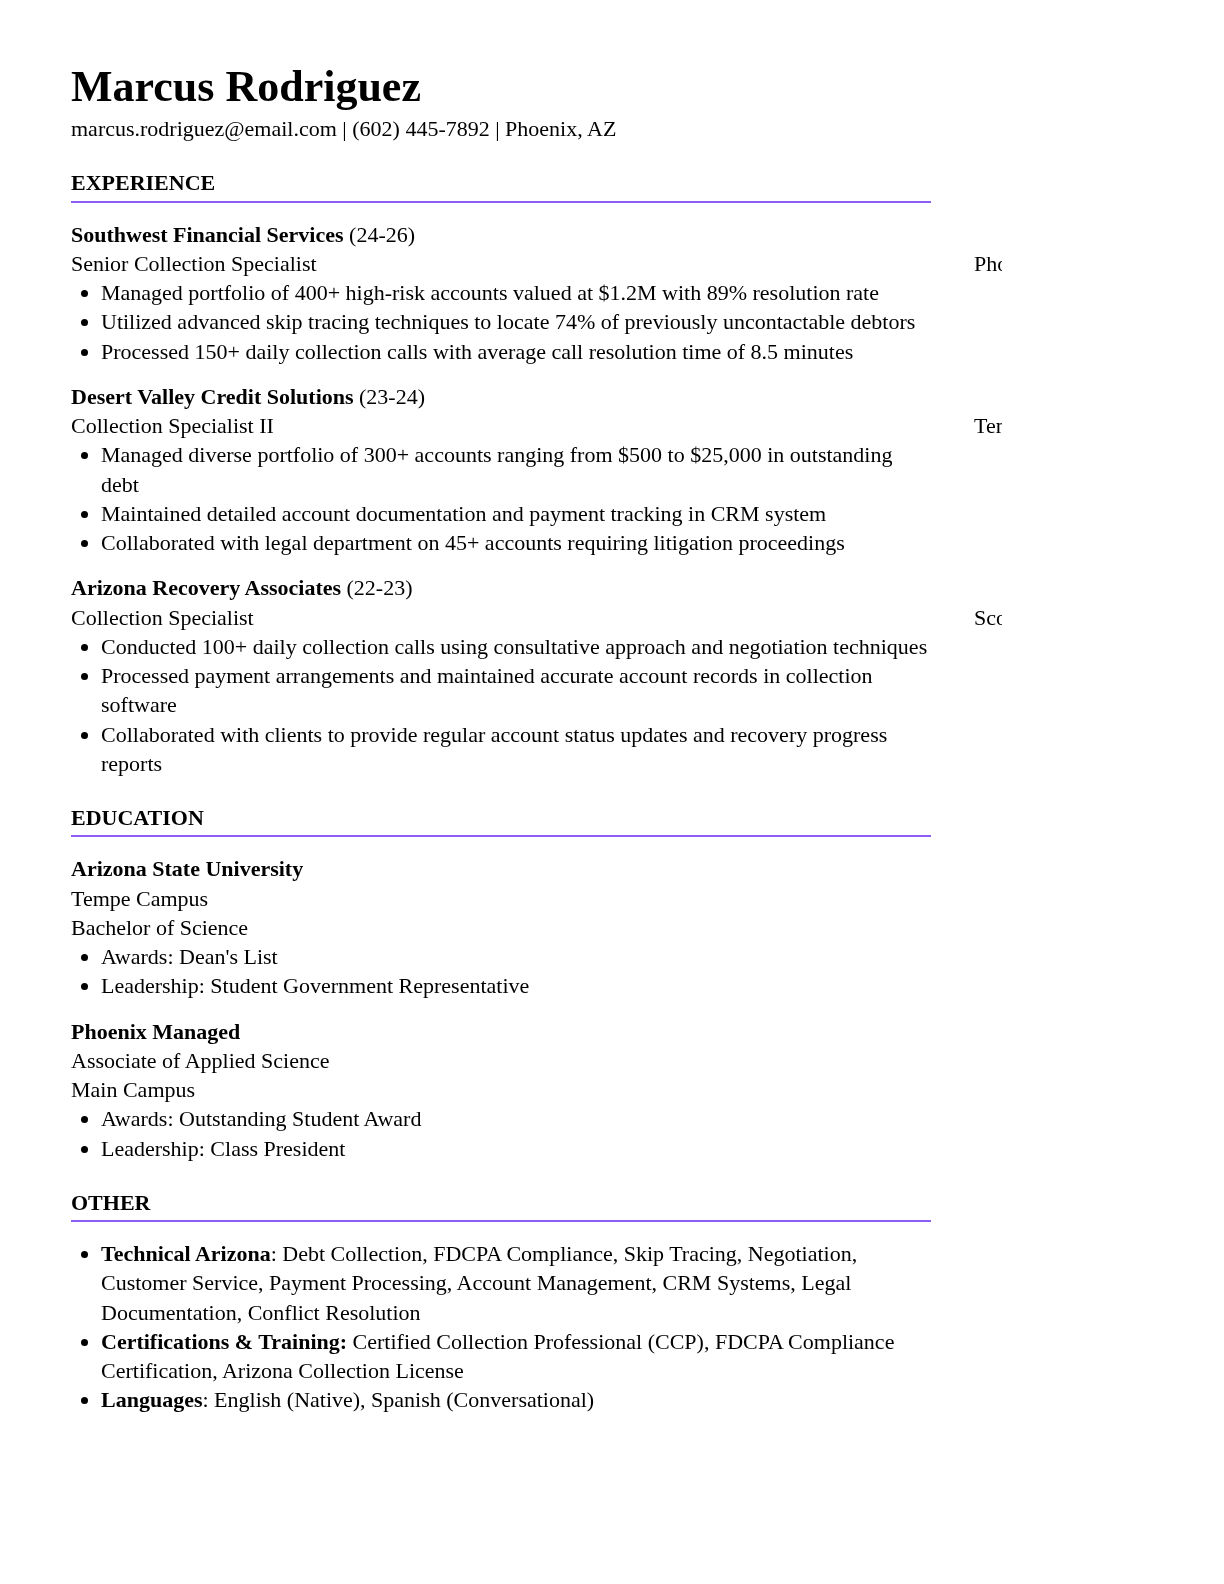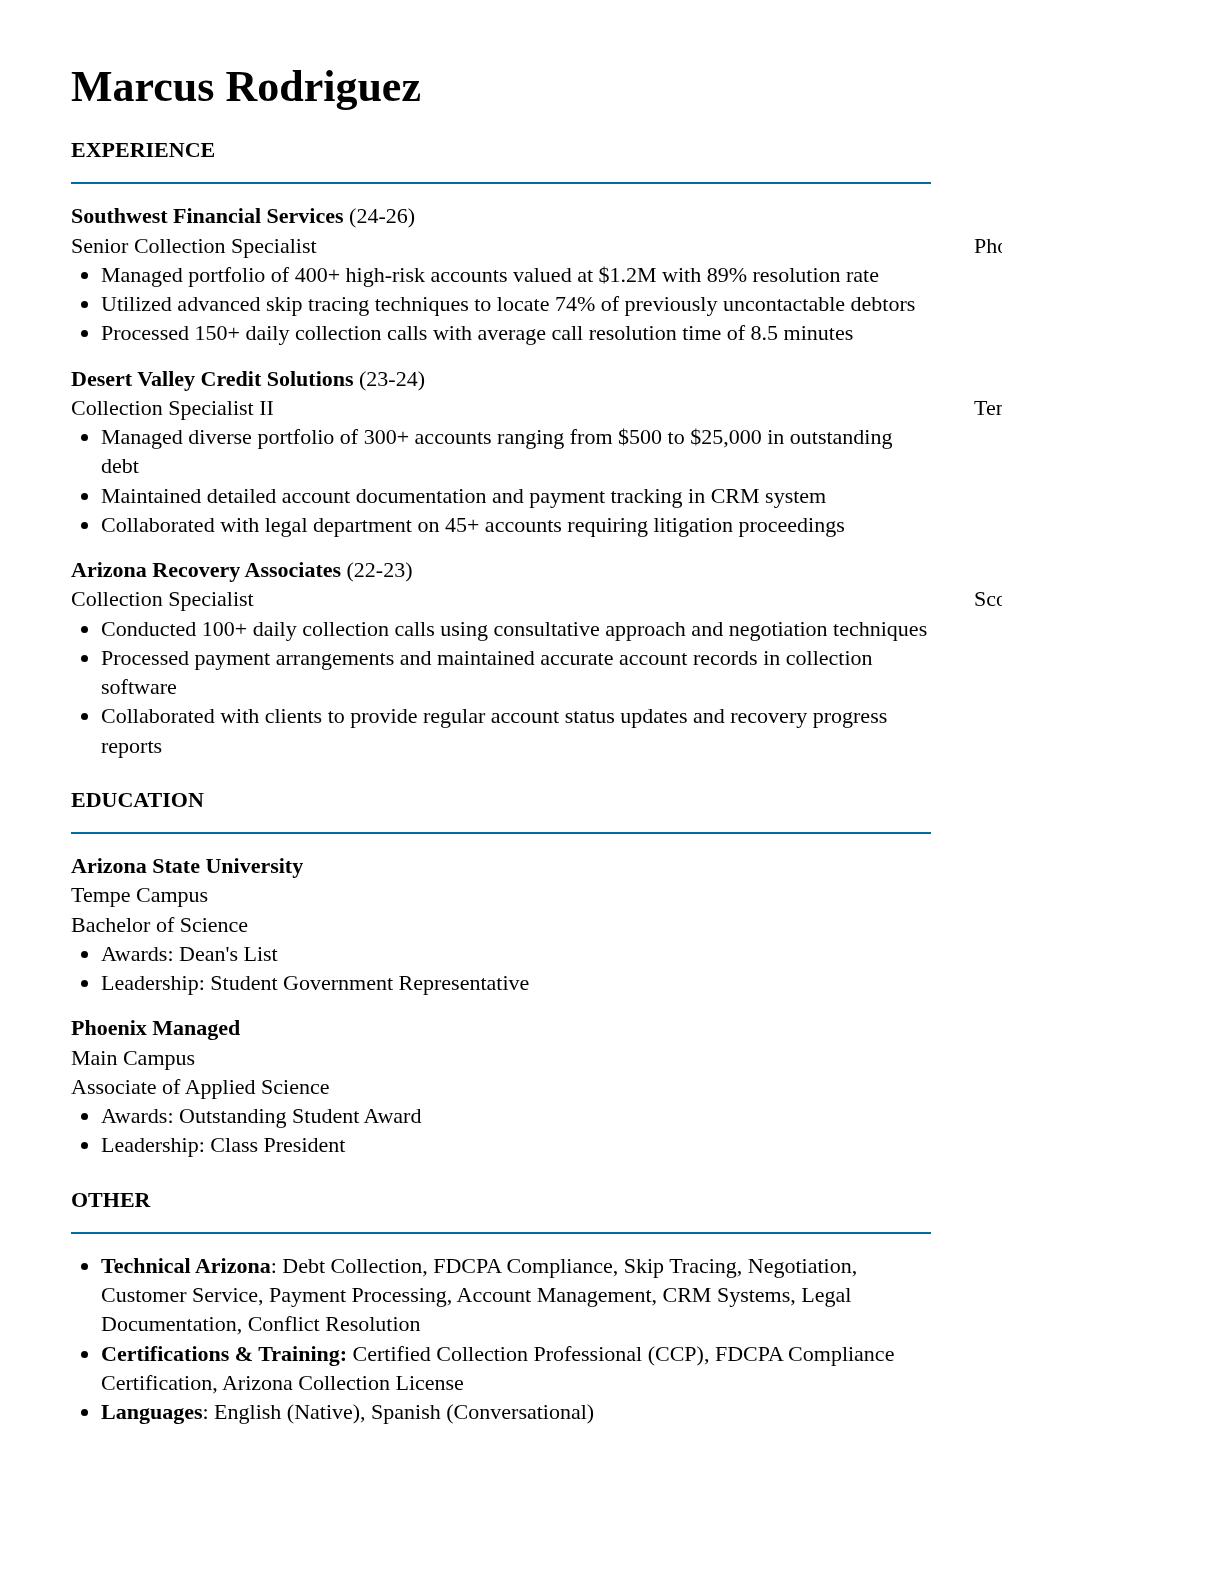--- a/index.html
+++ b/index.html
@@ -19,22 +19,22 @@
   .name {
     margin: 0;
     font-size: 44px;
     line-height: 1.05;
     font-weight: 700;
   }
   .contact { margin: 4px 0 0 0; }
   .section { margin-top: 25px; }
   .section-title {
     font-weight: 700;
-    border-bottom: 2px solid #0369a1;
-    padding-bottom: 18px;
+    border-bottom: 2px solid #8b5cf6;
+    padding-bottom: 3px;
     margin-bottom: 17px;
   }
   .block { margin-bottom: 16px; }
   .block:last-child { margin-bottom: 0; }
   .bold { font-weight: 700; }
   .rel { position: relative; }
   .right-loc {
     position: absolute;
     left: 903px;
     top: 0;
@@ -53,20 +53,21 @@
     list-style: disc outside;
   }
   ul.bullets li { padding: 0; margin: 0; }
 </style>
 </head>
 <body>
 
 <div class="page">
 
   <h1 class="name">Marcus Rodriguez</h1>
+  <p class="contact">marcus.rodriguez@email.com | (602) 445-7892 | Phoenix, AZ</p>
 
   <div class="section">
     <div class="section-title">EXPERIENCE</div>
 
     <div class="block">
       <div>
         <span class="bold">Southwest Financial Services</span>
         <span>(24-26)</span>
       </div>
       <div class="rel">
@@ -127,22 +128,22 @@
         <li>Awards: Dean's List</li>
         <li>Leadership: Student Government Representative</li>
       </ul>
     </div>
 
     <div class="block">
       <div class="rel">
         <span class="bold">Phoenix Managed</span>
         <span class="right-year">20</span>
       </div>
+      <div>Associate of Applied Science</div>
       <div>Main Campus</div>
-      <div>Associate of Applied Science</div>
       <ul class="bullets">
         <li>Awards: Outstanding Student Award</li>
         <li>Leadership: Class President</li>
       </ul>
     </div>
   </div>
 
   <div class="section">
     <div class="section-title">OTHER</div>
     <ul class="bullets">

